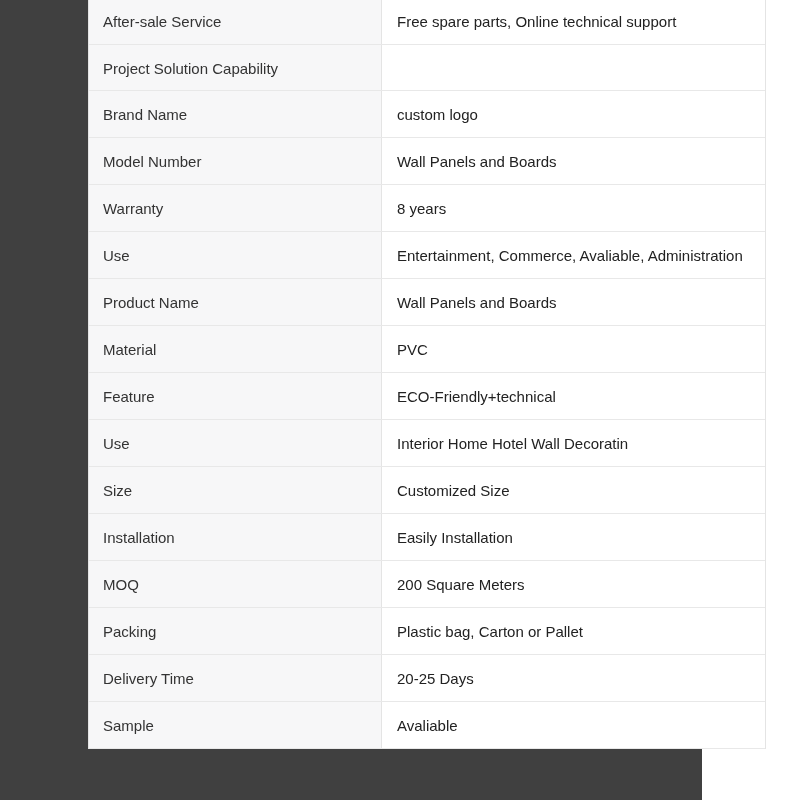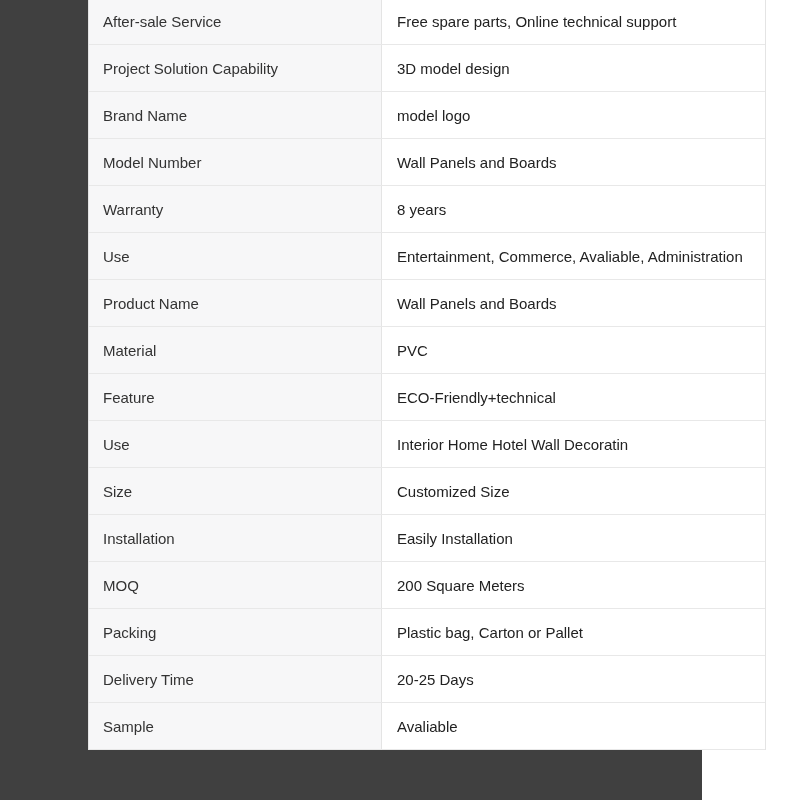--- a/index.html
+++ b/index.html
@@ -54,25 +54,24 @@
 <body>
 
 <div class="page">
   <div class="specs-table" id="specs-table">
       <div class="spec-row">
         <div class="spec-label-cell">After-sale Service</div>
         <div class="spec-value-cell">Free spare parts, Online technical support</div>
       </div>
       <div class="spec-row">
         <div class="spec-label-cell">Project Solution Capability</div>
-        <div class="spec-value-cell">3D model design</div>
       </div>
       <div class="spec-row">
         <div class="spec-label-cell">Brand Name</div>
-        <div class="spec-value-cell">model logo</div>
+        <div class="spec-value-cell">custom logo</div>
       </div>
       <div class="spec-row">
         <div class="spec-label-cell">Model Number</div>
         <div class="spec-value-cell">Wall Panels and Boards</div>
       </div>
       <div class="spec-row">
         <div class="spec-label-cell">Warranty</div>
         <div class="spec-value-cell">8 years</div>
       </div>
       <div class="spec-row">

